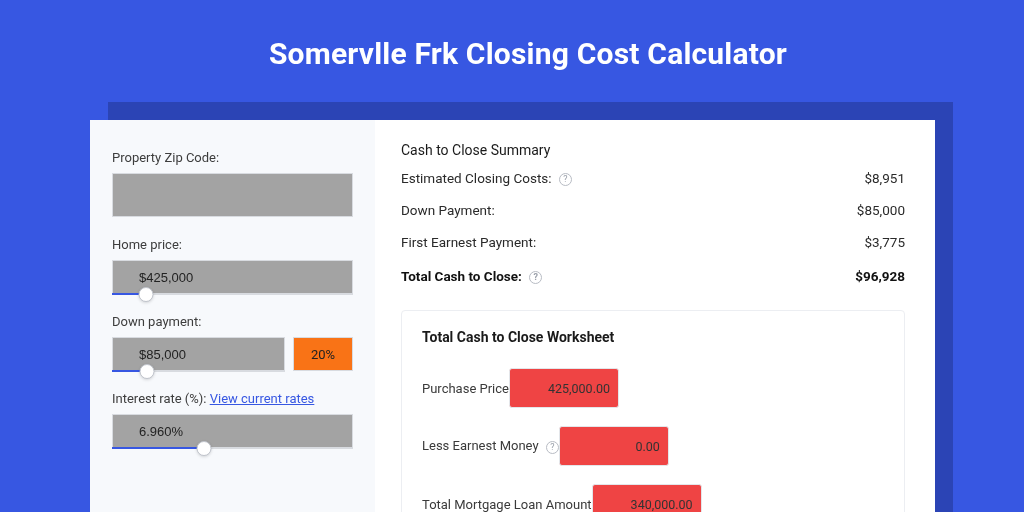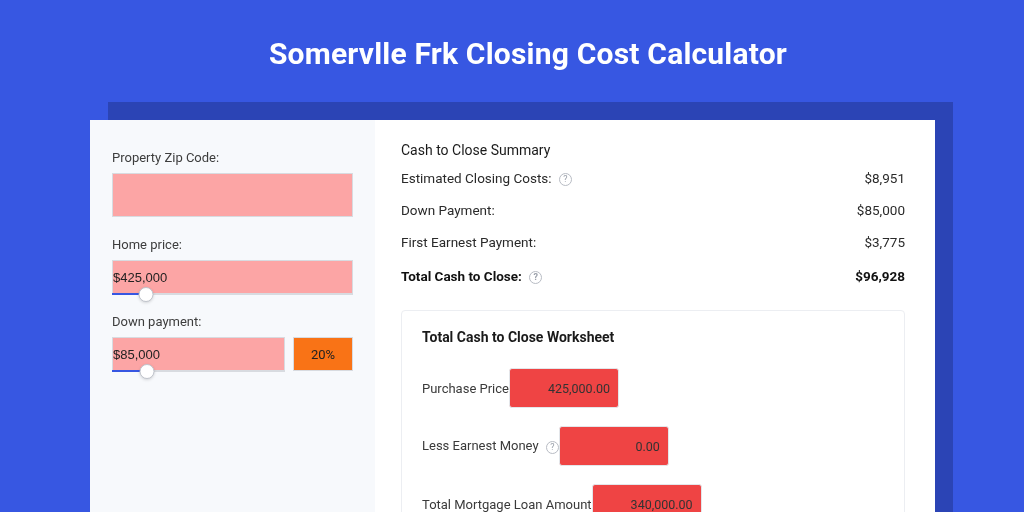--- a/index.html
+++ b/index.html
@@ -39,22 +39,22 @@
     font-size: 12.5px;
     color: #4a4a4a;
   }
   .form-group { margin-bottom: 20px; }
   .form-label { display: block; margin-bottom: 8px; color: #3d3d3d; font-size: 13px; }
   .form-label .link { color: #3757e2; }
   .text-input {
     width: 100%;
     height: 34px;
     border: 1px solid #d8dbe0;
-    background: #fca5a5;
-    padding: 0 0;
+    background: #a3a3a3;
+    padding: 0 26px;
     font-size: 13px;
     color: #222;
     outline: none;
   }
   .text-input.zip { height: 44px; }
   .slider-wrap { position: relative; }
   .slider-track {
     position: absolute;
     left: 0; right: 0; bottom: -1px;
     height: 2px;
@@ -188,20 +188,32 @@
         <div class="slider-wrap">
           <input class="text-input" type="text" value="$85,000" style="">
           <div class="slider-track"></div>
           <div class="slider-fill" style="width:20%"></div>
           <div class="slider-thumb" style="left:20%"></div>
         </div>
         <div class="dp-pct">20%</div>
       </div>
     </div>
 
+    <div class="form-group">
+      <label class="form-label">
+        <span>Interest rate (%):</span>
+        <a href="#" class="link">View current rates</a>
+      </label>
+      <div class="slider-wrap">
+        <input class="text-input" type="text" value="6.960%" style="">
+        <div class="slider-track"></div>
+        <div class="slider-fill" style="width:38%"></div>
+        <div class="slider-thumb" style="left:38%"></div>
+      </div>
+    </div>
 
   </div>
 
   <div class="right-pane">
 
     <div class="summary-title">Cash to Close Summary</div>
 
     <div class="sum-row">
       <span>
         <span>Estimated Closing Costs:</span>

